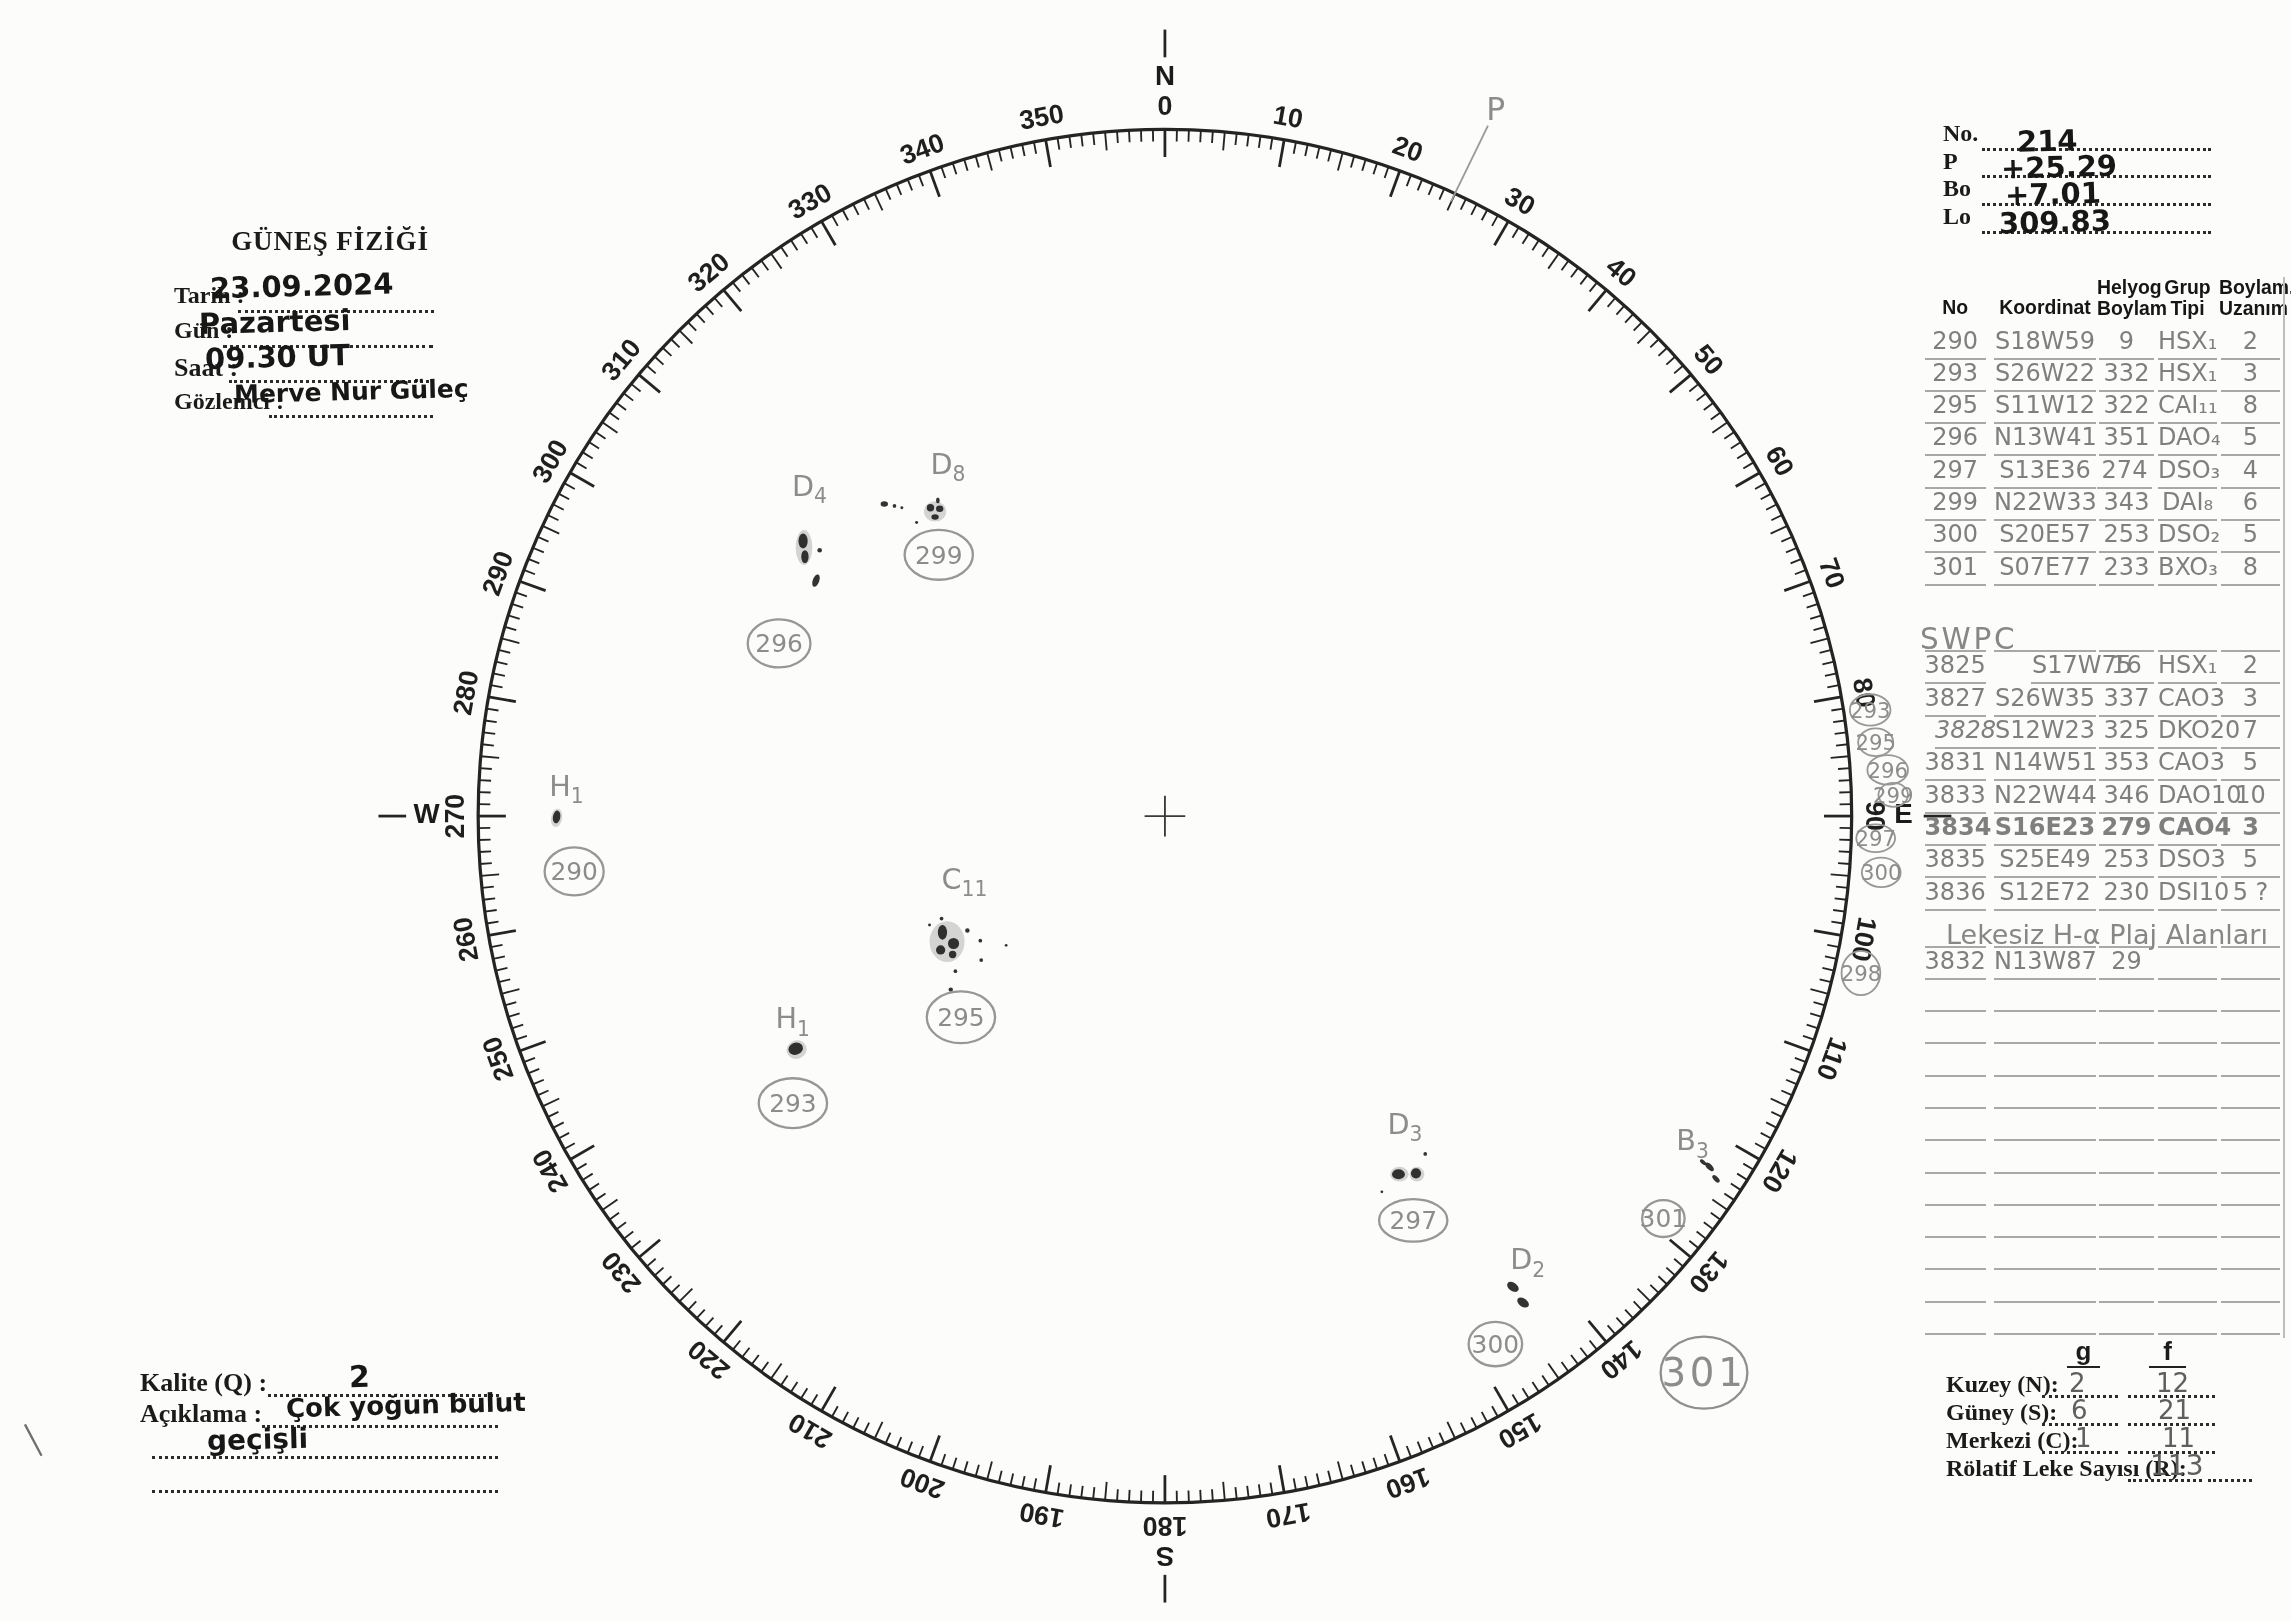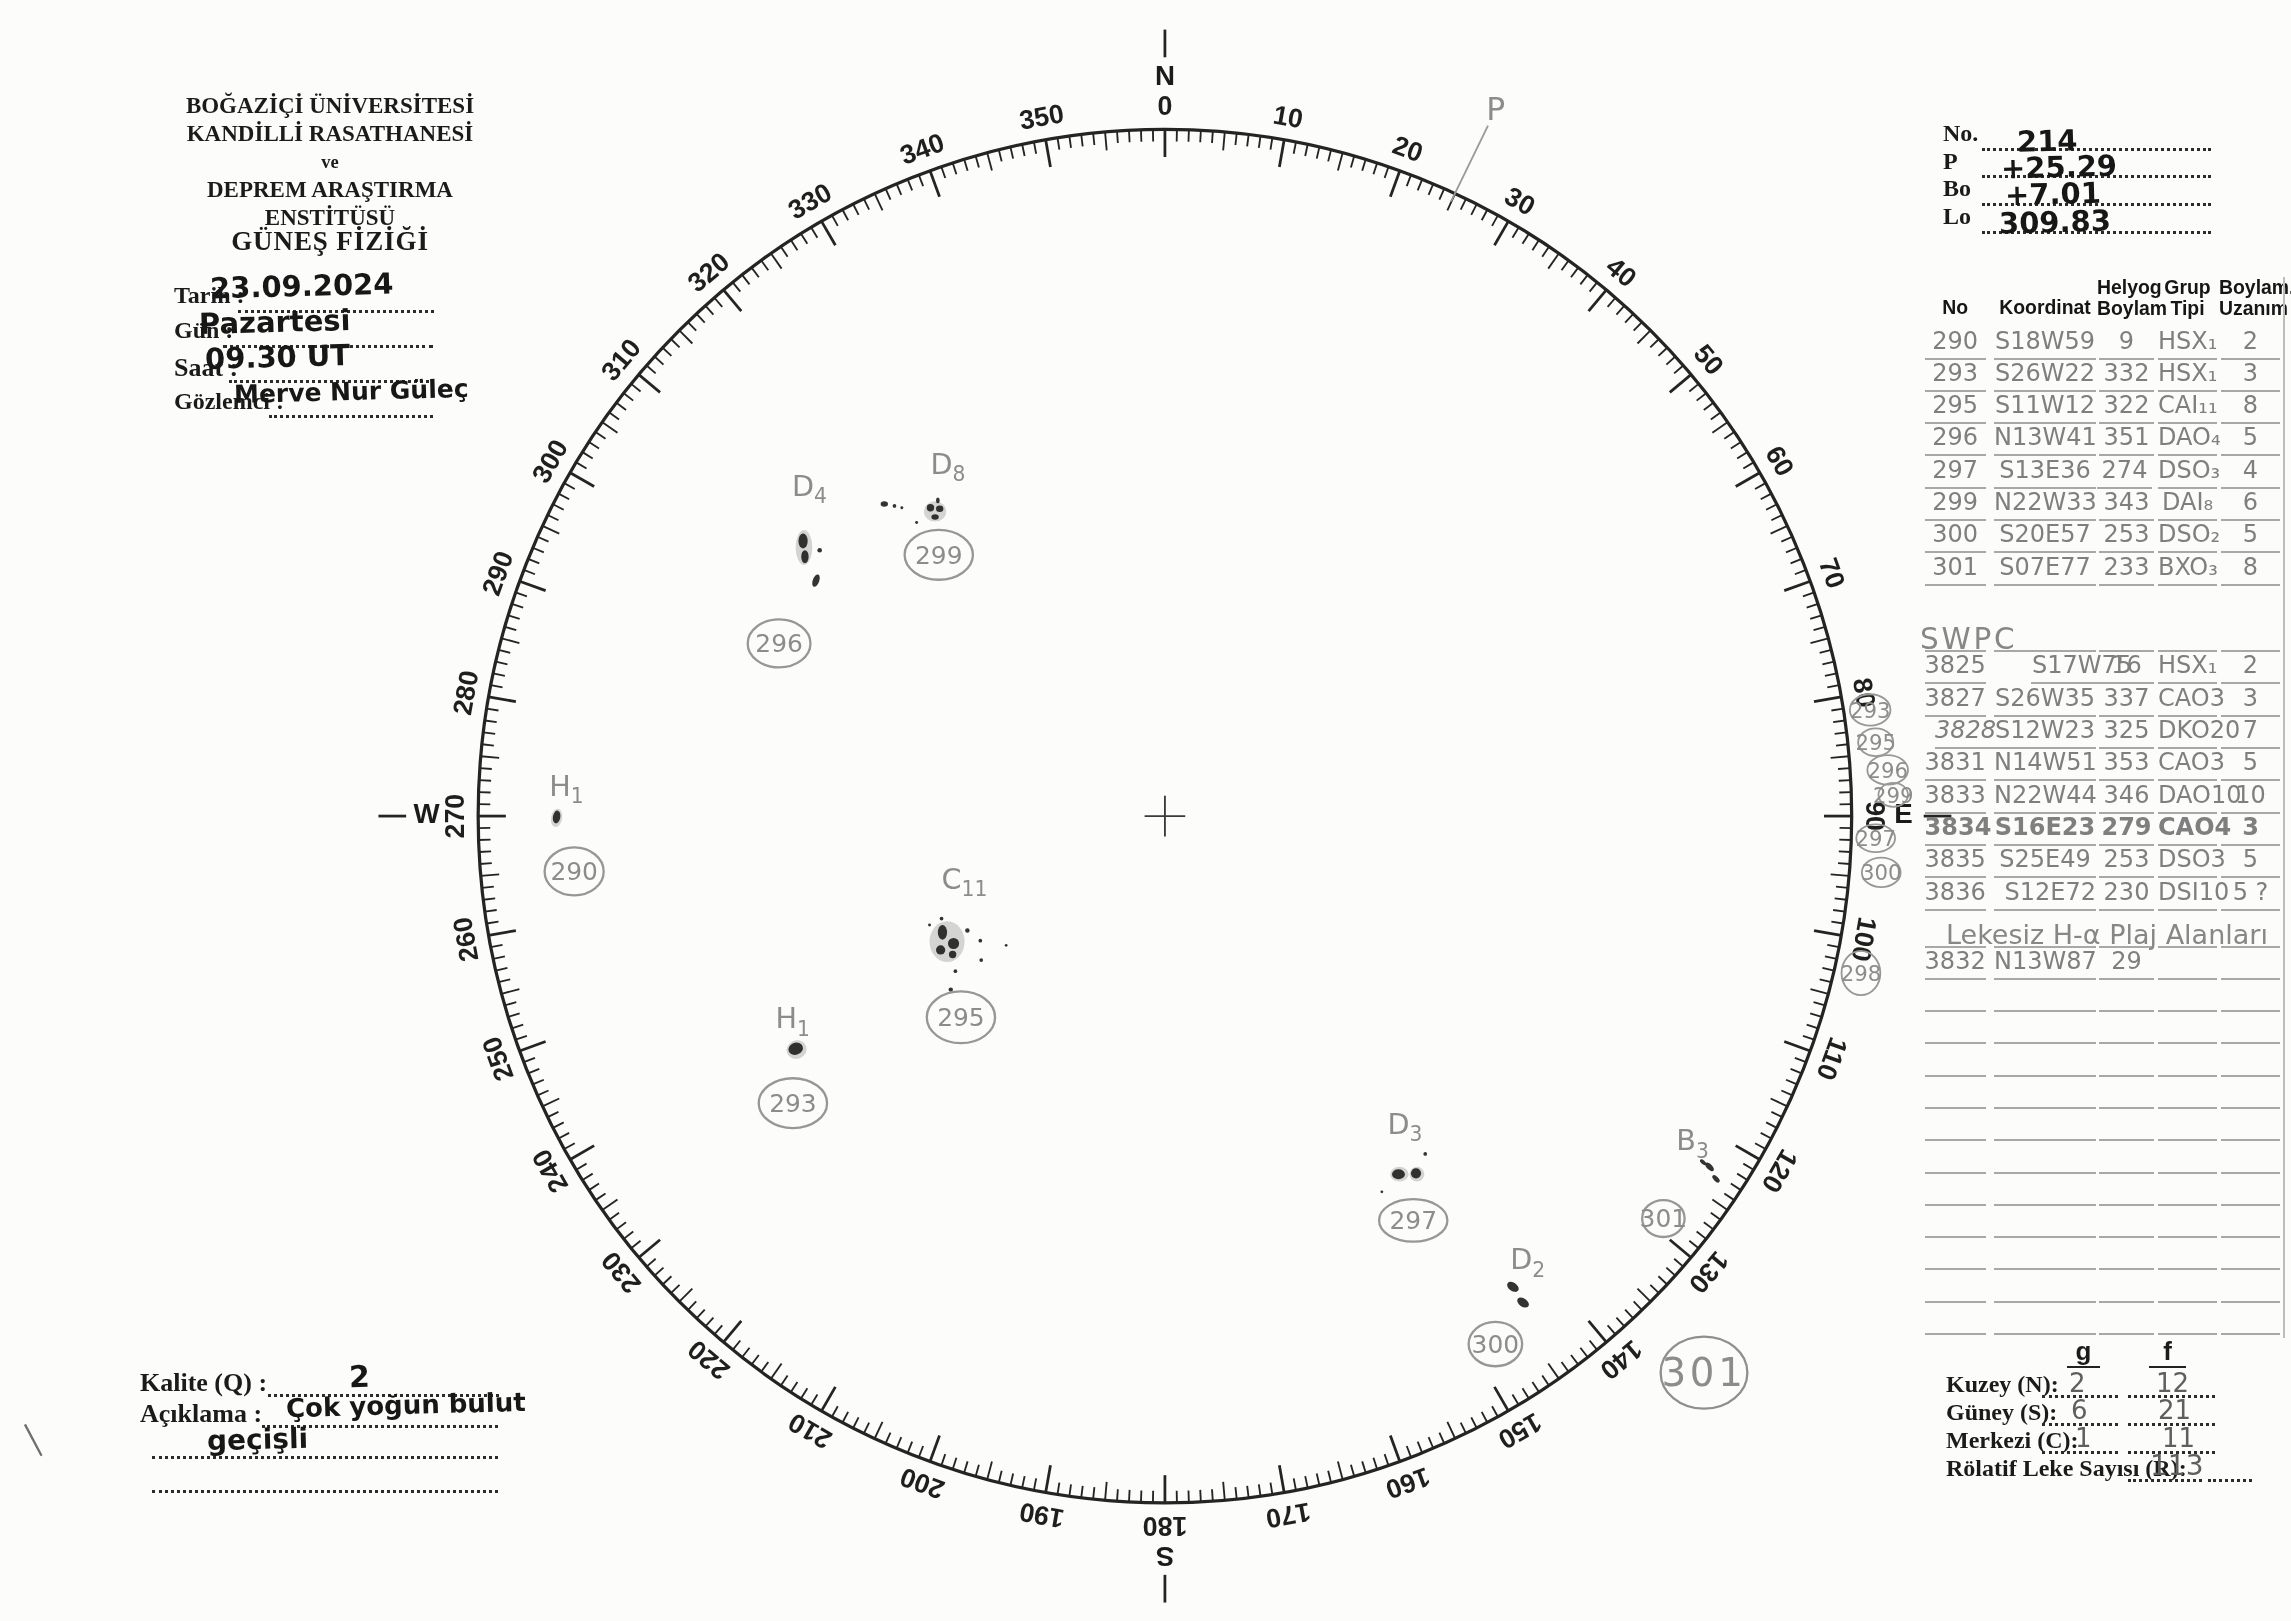--- a/index.html
+++ b/index.html
@@ -513,26 +513,20 @@
       <text x="2032" y="910" font-family="&quot;DejaVu Sans&quot;,sans-serif" font-size="23" fill="#8c8c8c" text-anchor="middle" dominant-baseline="middle">297</text>
       <ellipse cx="2038" cy="945" rx="21" ry="16" fill="none" stroke="#989898" stroke-width="2"></ellipse>
       <text x="2038" y="947" font-family="&quot;DejaVu Sans&quot;,sans-serif" font-size="23" fill="#8c8c8c" text-anchor="middle" dominant-baseline="middle">300</text>
       <ellipse cx="2016" cy="1054" rx="21" ry="24" fill="none" stroke="#989898" stroke-width="2"></ellipse>
       <text x="2016" y="1056" font-family="&quot;DejaVu Sans&quot;,sans-serif" font-size="23" fill="#8c8c8c" text-anchor="middle" dominant-baseline="middle">298</text>
       <ellipse cx="1846" cy="1487" rx="47" ry="39" fill="none" stroke="#8f8f8f" stroke-width="2.5"></ellipse>
       <text x="1846" y="1490" font-family="&quot;DejaVu Sans&quot;,sans-serif" font-size="42" fill="#8c8c8c" text-anchor="middle" dominant-baseline="middle" letter-spacing="4">301</text>
       <line x1="27" y1="1543" x2="45" y2="1577" stroke="#6f6f6f" stroke-width="2.5"></line>
     </svg>
 
-  <div class="abs" style="left:164px;top:92px;width:332px;text-align:center;">
-    <div class="serifb orgline" style="font-size:23px;">BOĞAZİÇİ ÜNİVERSİTESİ</div>
-    <div class="serifb orgline" style="font-size:23px;">KANDİLLİ RASATHANESİ</div>
-    <div class="serifb orgline" style="font-size:18.5px;">ve</div>
-    <div class="serifb orgline" style="font-size:23px;">DEPREM ARAŞTIRMA ENSTİTÜSÜ</div>
-  </div>
   <div class="abs serifb" style="left:164px;top:226px;width:332px;text-align:center;font-size:27px;letter-spacing:0.9px;">GÜNEŞ FİZİĞİ</div>
 
   <div>
     <span class="abs serifb" style="left:174px;top:282px;font-size:24px;">Tarih :</span>
     <div class="dline" style="left:238px;top:310px;width:196px;"></div>
     <span class="abs pen" style="left:210px;top:269px;font-size:29px;">23.09.2024</span>
 
     <span class="abs serifb" style="left:174px;top:317px;font-size:24px;">Gün :</span>
     <div class="dline" style="left:223px;top:345px;width:210px;"></div>
     <span class="abs pen" style="left:199px;top:305px;font-size:29px;">Pazartesi</span>
@@ -681,21 +675,21 @@
       </div>
       <div class="trow" style="top: 847px;">
         <span class="cell" style="left: 4.6px; width: 61px;">3835</span>
         <span class="cell" style="left: 74px; width: 102px;">S25E49</span>
         <span class="cell" style="left: 179px; width: 55px;">253</span>
         <span class="cell" style="left: 238px; width: 59px;">DSO3</span>
         <span class="cell" style="left: 301px; width: 59px;">5</span>
       </div>
       <div class="trow" style="top: 880px;">
         <span class="cell" style="left: 4.6px; width: 61px;">3836</span>
-        <span class="cell" style="left: 74px; width: 102px; text-align: right;">S12E72</span>
+        <span class="cell" style="left: 74px; width: 102px;">S12E72</span>
         <span class="cell" style="left: 179px; width: 55px;">230</span>
         <span class="cell" style="left: 238px; width: 59px;">DSI10</span>
         <span class="cell" style="left: 301px; width: 59px;">5 ?</span>
       </div>
       <div class="trow" style="top: 917px;">
         <span class="cell" style="left: 4.6px; width: 61px;"></span>
         <span class="cell" style="left: 74px; width: 102px;"></span>
         <span class="cell" style="left: 179px; width: 55px;"></span>
         <span class="cell" style="left: 238px; width: 59px;"></span>
         <span class="cell" style="left: 301px; width: 59px;"></span>

